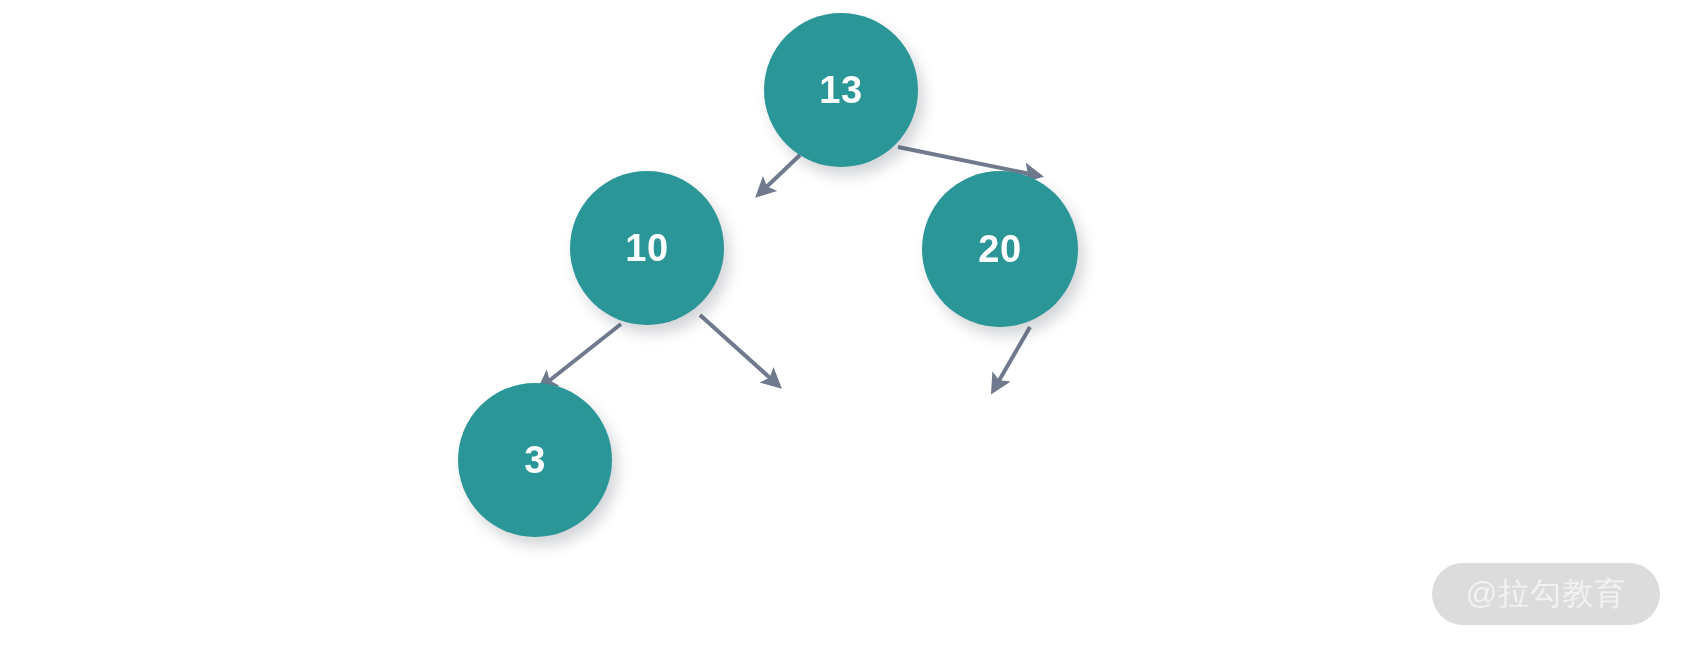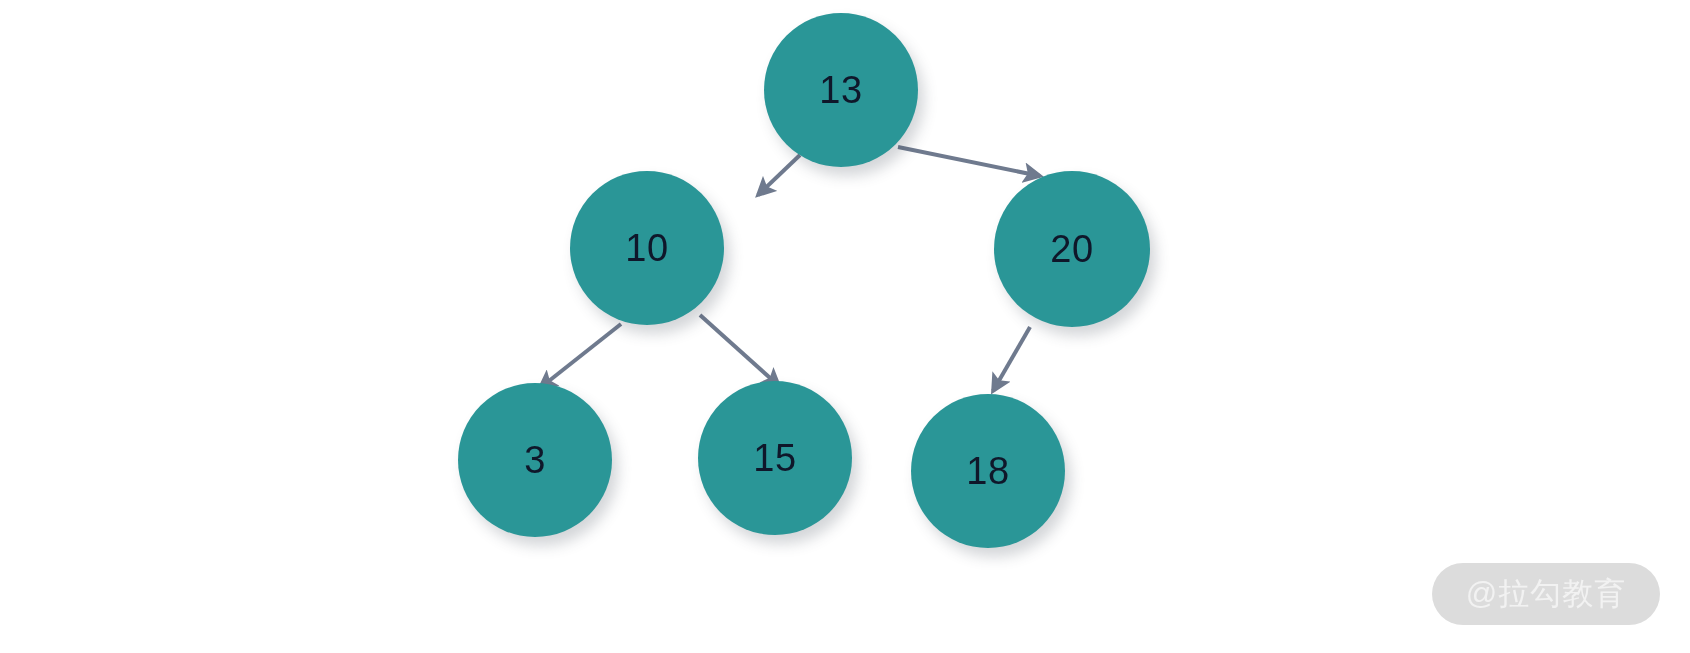--- a/index.html
+++ b/index.html
@@ -29,24 +29,24 @@
     border-radius: 50%;
     display: flex;
     align-items: center;
     justify-content: center;
     color: #ffffff;
     box-shadow: 6px 9px 14px rgba(60, 70, 80, 0.22);
     user-select: none;
   }
   .tree-node .node-label {
     font-size: 38px;
-    font-weight: 400;
+    font-weight: 700;
     line-height: 1;
     letter-spacing: 0.5px;
-    color: #0f172a;
+    color: #ffffff;
   }
   #watermark {
     position: absolute;
     display: flex;
     align-items: center;
     justify-content: center;
     border-radius: 40px;
     background: #dcdcdc;
   }
   #watermark .wm-text {
@@ -77,33 +77,27 @@
   </svg>
 
   <div class="tree-node" id="node-n13" style="left: 764px; top: 13px; width: 154px; height: 154px; background: rgb(42, 150, 151);">
     <span class="node-label">13</span>
   </div>
 
   <div class="tree-node" id="node-n10" style="left: 570px; top: 171px; width: 154px; height: 154px; background: rgb(42, 150, 151); text-align: center;">
     <span class="node-label">10</span>
   </div>
 
-  <div class="tree-node" id="node-n20" style="left: 994px; top: 171px; width: 156px; height: 156px; background: rgb(42, 150, 151);">
+  <div class="tree-node" id="node-n20" style="left: 922px; top: 171px; width: 156px; height: 156px; background: rgb(42, 150, 151);">
     <span class="node-label">20</span>
   </div>
 
   <div class="tree-node" id="node-n3" style="left: 458px; top: 383px; width: 154px; height: 154px; background: rgb(42, 150, 151);">
     <span class="node-label">3</span>
   </div>
 
-  <div class="tree-node" id="node-n15" style="left: 698px; top: 381px; width: 154px; height: 154px; background: rgb(42, 150, 151);">
-    <span class="node-label">15</span>
-  </div>
 
-  <div class="tree-node" id="node-n18" style="left: 911px; top: 394px; width: 154px; height: 154px; background: rgb(42, 150, 151);">
-    <span class="node-label">18</span>
-  </div>
 
   <div id="watermark" style="left: 1432px; top: 563px; width: 228px; height: 62px; background: rgb(220, 220, 220);">
     <span class="wm-text" style="color: rgb(242, 242, 242);">@拉勾教育</span>
   </div>
 
 </div>
 
 </body></html>

